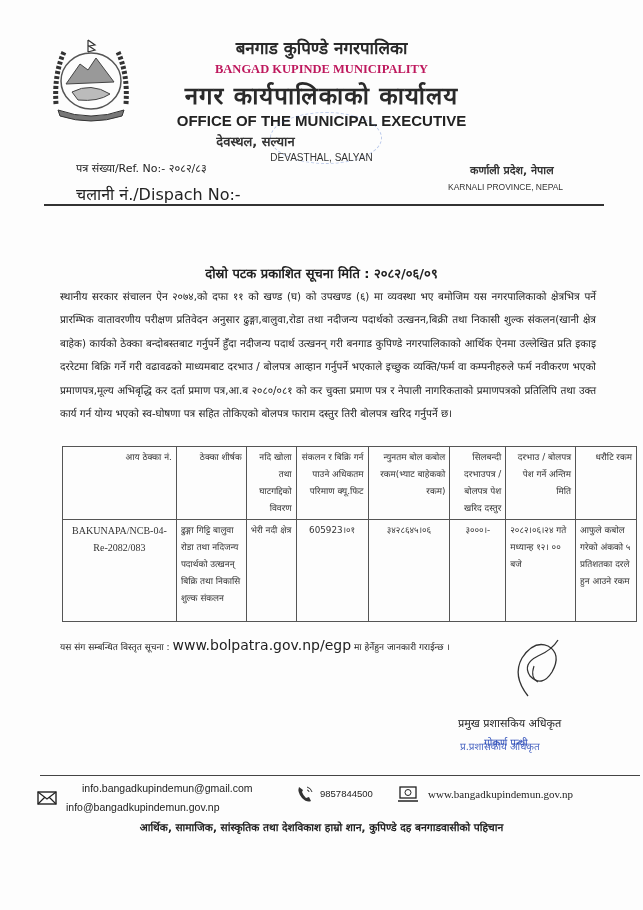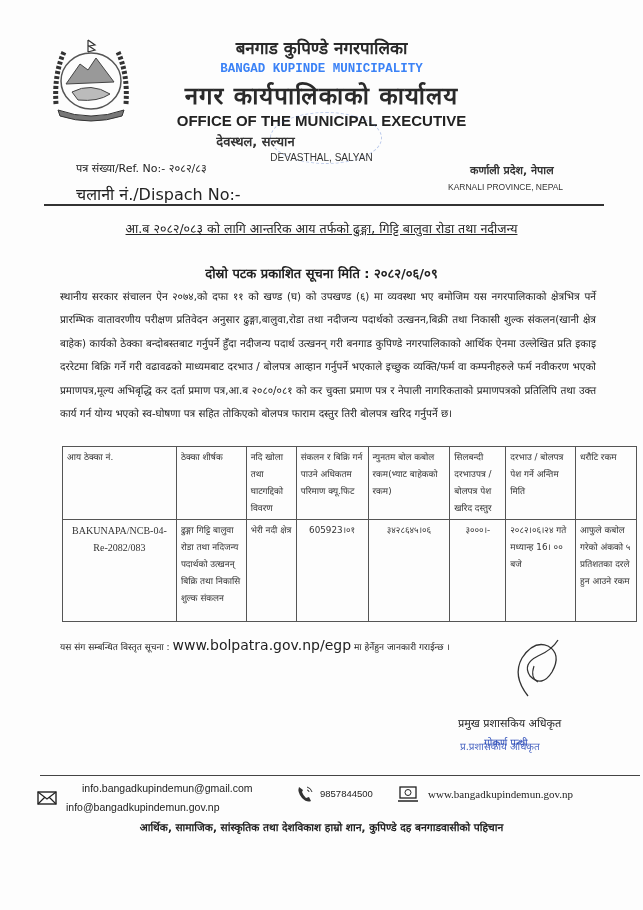--- a/index.html
+++ b/index.html
@@ -3,38 +3,38 @@
 <meta charset="utf-8">
 <style>
   html, body { margin: 0; padding: 0; }
   body {
     width: 643px; height: 910px; background: #fdfdfd; position: relative; overflow: hidden;
     font-family: "DejaVu Sans", sans-serif; color: #222;
   }
   .abs { position: absolute; text-align: center; }
   .emblem { left: 48px; top: 34px; width: 86px; height: 90px; }
   .hdr-np1 { left: 0; width: 643px; top: 36px; text-align: center; font-size: 17px; font-weight: bold; color: #2a2a2a; }
-  .hdr-en1 { left: 0; width: 643px; top: 62px; text-align: center; font-family: Liberation Mono, monospace; font-size: 12.5px; font-weight: bold; color: #3b82f6; }
+  .hdr-en1 { left: 0; width: 643px; top: 62px; text-align: center; font-family: Liberation Serif, serif; font-size: 12.5px; font-weight: bold; color: #be185d; }
   .hdr-np2 { left: 0; width: 643px; top: 78px; text-align: center; font-size: 24px; font-weight: bold; color: #2a2a2a; letter-spacing: 1px; }
   .hdr-en2 { left: 0; width: 643px; top: 112px; text-align: center; font-family: "Liberation Sans", sans-serif; font-size: 15px; font-weight: bold; color: #222; }
   .hdr-np3 { left: 0; width: 511px; top: 132px; text-align: center; font-size: 13px; font-weight: bold; color: #333; }
   .hdr-en3 { left: 0; width: 643px; top: 152px; text-align: center; font-family: "Liberation Sans", sans-serif; font-size: 10px; color: #333; }
   .stamp { left: 270px; top: 112px; width: 110px; height: 50px; border-radius: 50%; border: 1px dashed rgba(70,110,200,0.35); }
   .ref { left: 76px; top: 160px; font-size: 11px; color: #222; }
   .dispatch { left: 76px; top: 183px; font-size: 16px; color: #222; }
   .prov-np { left: 470px; top: 162px; font-size: 11px; font-weight: bold; color: #333; }
   .prov-en { left: 448px; top: 182px; font-family: "Liberation Sans", sans-serif; font-size: 8.5px; color: #333; }
   .rule-top { left: 44px; top: 204px; width: 560px; height: 0; border-top: 2px solid #333; }
   .title { left: 40px; width: 563px; top: 216px; text-align: center; font-size: 12.5px; line-height: 25px; }
   .title span { text-decoration: underline; }
   .pub { left: 40px; width: 563px; top: 264px; text-align: center; font-size: 13px; font-weight: bold; }
   .body-text { left: 60px; width: 536px; top: 285px; font-size: 10.3px; line-height: 23.4px; text-align: justify; color: #222; }
   table.tender { position: absolute; left: 62px; top: 446px; width: 575px; border-collapse: collapse; font-size: 8.8px; color: #333; }
   table.tender th, table.tender td { border: 1px solid #555; vertical-align: top; padding: 2px 4px; line-height: 17px; }
-  table.tender th { font-weight: normal; text-align: left; height: 68px; }
+  table.tender th { font-weight: normal; text-align: right; height: 68px; }
   table.tender td { height: 97px; }
   td.left { text-align: left; }
   td.center { text-align: center; }
   .info-line { left: 60px; top: 637px; font-size: 9px; color: #222; }
   .info-line .url { font-family: "DejaVu Sans", sans-serif; font-size: 14px; color: #222; }
   .sig { left: 508px; top: 636px; width: 56px; height: 66px; }
   .sig-title { left: 458px; top: 715px; font-size: 11px; color: #222; }
   .sig-name { left: 484px; top: 735px; font-size: 10px; color: #2a4bb8; }
   .sig-stamp { left: 460px; top: 739px; font-size: 10px; color: #2a4bb8; opacity: 0.85; }
   .rule-bottom { left: 40px; top: 775px; width: 600px; height: 0; border-top: 1px solid #444; }
@@ -71,21 +71,21 @@
 <div class="abs hdr-en3">DEVASTHAL, SALYAN</div>
 
 <div class="abs ref">पत्र संख्या/Ref. No:- २०८२/८३</div>
 <div class="abs dispatch">चलानी नं./Dispach No:-</div>
 <div class="abs prov-np">कर्णाली प्रदेश, नेपाल</div>
 <div class="abs prov-en">KARNALI PROVINCE, NEPAL</div>
 
 <div class="abs rule-top"></div>
 
 <div class="abs title">
-  <span>आ.ब २०८२/०८३ को लागि आन्तरिक आय तर्फको ढुङ्गा, गिट्टि बालुवा रोडा तथा नदीजन्य</span><br>
+  <br>
 </div>
 <div class="abs pub">दोस्रो पटक   प्रकाशित सूचना मिति : २०८२/०६/०९</div>
 
 <div class="abs body-text">स्थानीय सरकार संचालन ऐन २०७४,को दफा ११ को खण्ड (घ) को उपखण्ड (६) मा व्यवस्था भए बमोजिम यस नगरपालिकाको क्षेत्रभित्र पर्ने प्रारम्भिक वातावरणीय परीक्षण प्रतिवेदन अनुसार ढुङ्गा,बालुवा,रोडा तथा नदीजन्य पदार्थको उत्खनन,बिक्री तथा निकासी शुल्क संकलन(खानी क्षेत्र बाहेक) कार्यको ठेक्का बन्दोबस्तबाट गर्नुपर्ने हुँदा नदीजन्य पदार्थ उत्खनन् गरी बनगाड कुपिण्डे नगरपालिकाको आर्थिक ऐनमा उल्लेखित प्रति इकाइ दररेटमा बिक्रि गर्ने गरी वढावढको माध्यमबाट दरभाउ / बोलपत्र आव्हान गर्नुपर्ने भएकाले इच्छुक व्यक्ति/फर्म वा कम्पनीहरुले फर्म नवीकरण भएको प्रमाणपत्र,मूल्य अभिबृद्धि कर दर्ता प्रमाण पत्र,आ.ब २०८०/०८१ को कर चुक्ता प्रमाण पत्र र नेपाली नागरिकताको प्रमाणपत्रको प्रतिलिपि तथा उक्त कार्य गर्न योग्य भएको स्व-घोषणा पत्र सहित तोकिएको बोलपत्र फाराम दस्तुर तिरी बोलपत्र खरिद गर्नुपर्ने छ।</div>
 
 <table class="tender">
   <colgroup>
     <col style="width:114px">
       <col style="width:70px">
       <col style="width:50px">
@@ -108,21 +108,21 @@
     </tr>
   </thead>
   <tbody>
     <tr>
       <td class="center" style="font-family:'Liberation Serif',serif;font-size:10px;">BAKUNAPA/NCB-04-Re-2082/083</td>
       <td class="left">ढुङ्गा गिट्टि बालुवा रोडा तथा नदिजन्य पदार्थको उत्खनन् बिक्रि तथा निकासि शुल्क संकलन</td>
       <td class="left">भेरी नदी क्षेत्र</td>
       <td class="center">605923।०१</td>
       <td class="center">३४२८६४५।०६</td>
       <td class="center">३०००।-</td>
-      <td class="left">२०८२।०६।२४ गते मध्यान्ह 16। ०० बजे</td>
+      <td class="left">२०८२।०६।२४ गते मध्यान्ह १२। ०० बजे</td>
       <td class="left">आफुले कबोल गरेको अंकको ५ प्रतिशतका दरले हुन आउने रकम</td>
     </tr>
   </tbody>
 </table>
 
 <div class="abs info-line">
   <span>यस संग सम्बन्धित विस्तृत सूचना  : </span>
   <span class="url">www.bolpatra.gov.np/egp</span>
   <span> मा हेर्नेहुन जानकारी गराईन्छ  ।</span>
 </div>

